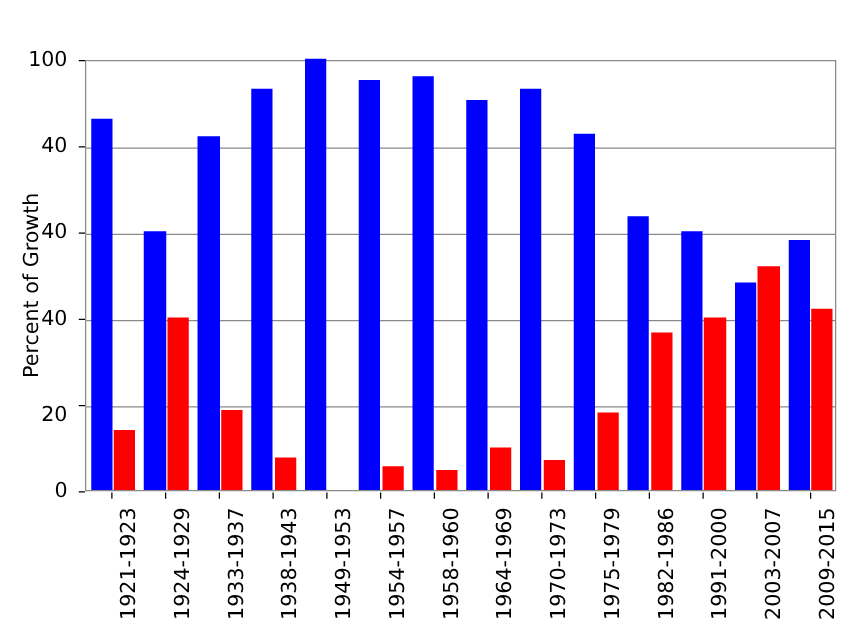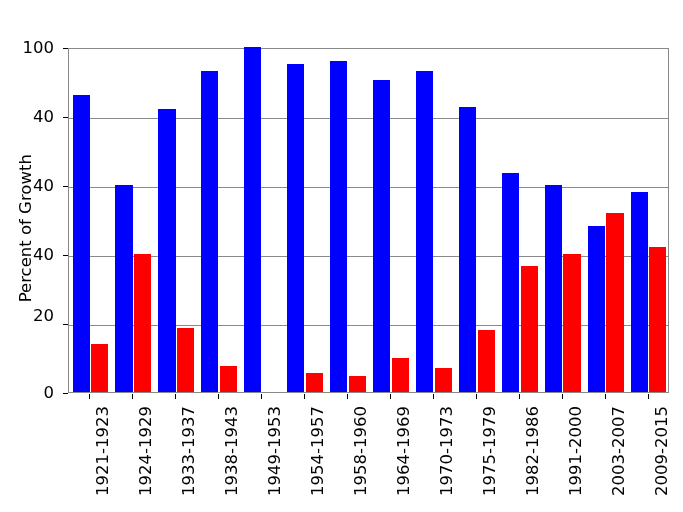--- a/index.html
+++ b/index.html
@@ -151,21 +151,21 @@
 </style>
 </head>
 <body>
 
 <div id="figure">
 
 
   <div id="y-axis-labels">
       <div class="y-tick-label" style="top: 345px;">0</div>
       <div class="y-tick-mark" style="top: 345px;"></div>
-      <div class="y-tick-label" style="top: 268px;">20</div>
+      <div class="y-tick-label" style="top: 284px;">20</div>
       <div class="y-tick-mark" style="top: 276px;"></div>
       <div class="y-tick-label" style="top: 207px;">40</div>
       <div class="y-tick-mark" style="top: 207px;"></div>
       <div class="y-tick-label" style="top: 138px;">40</div>
       <div class="y-tick-mark" style="top: 138px;"></div>
       <div class="y-tick-label" style="top: 69px;">40</div>
       <div class="y-tick-mark" style="top: 69px;"></div>
       <div class="y-tick-label" style="top: 0px;">100</div>
       <div class="y-tick-mark" style="top: 0px;"></div>
     </div>

